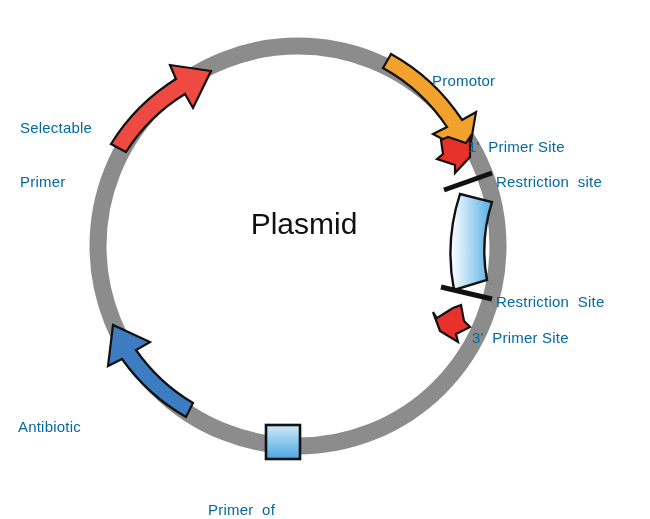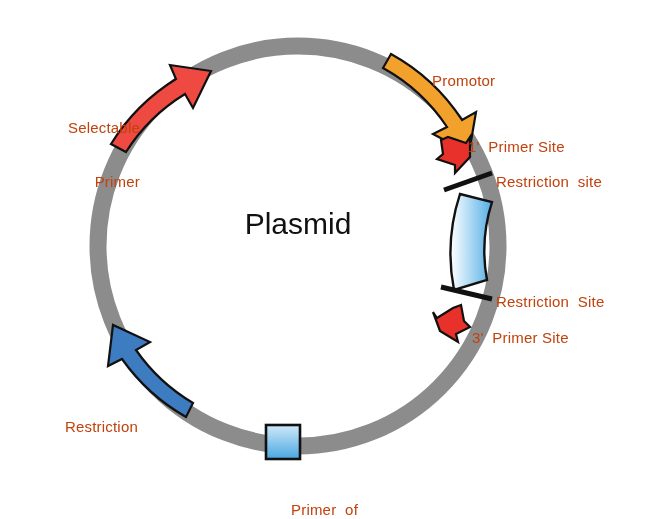--- a/index.html
+++ b/index.html
@@ -1,22 +1,22 @@
 <!DOCTYPE html>
 <html><head>
 <meta charset="utf-8">
 <style>
   html,body{margin:0;padding:0;background:#ffffff;}
   body{width:650px;height:519px;overflow:hidden;
        font-family:"Liberation Sans","DejaVu Sans",sans-serif;}
   #stage{position:relative;width:650px;height:519px;background:#ffffff;}
   svg#plasmid{position:absolute;left:0;top:0;width:650px;height:519px;display:block;}
-  .lbl{position:absolute;color:#c2410c;font-family:"Liberation Sans","DejaVu Sans",sans-serif;
+  .lbl{position:absolute;color:#0369a1;font-family:"Liberation Sans","DejaVu Sans",sans-serif;
        font-size:15px;line-height:1.22;white-space:pre;letter-spacing:0.2px;}
-  .lbl.ctr{text-align:right;}
+  .lbl.ctr{text-align:left;}
   .lbl.lt{text-align:left;}
   #center-title{position:absolute;text-align:center;color:#111111;
        font-size:30px;line-height:1.14;font-family:"Liberation Sans","DejaVu Sans",sans-serif;}
 </style>
 </head>
 <body>
 
 <div id="stage">
 
   <svg id="plasmid" viewBox="0 0 650 519">
@@ -107,42 +107,42 @@
                A 200 200 0 0 1 176 79
                L 170 65
                L 211 71
                L 193 108
                L 185 94
                A 183 183 0 0 0 126 152
                Z"></path>
     </g>
   </svg>
 
-  <div id="center-title" style="left:178px;top:207px;width:240px;">
+  <div id="center-title" style="left:184px;top:207px;width:240px;">
     <div>Plasmid</div>
   </div>
 
   <div class="lbl lt" style="left:432px;top:72px;">Promotor</div>
 
   <div class="lbl lt" style="left:468px;top:138px;">1'  Primer Site</div>
 
   <div class="lbl lt" style="left:496px;top:173px;">Restriction  site</div>
 
 
   <div class="lbl lt" style="left:496px;top:293px;">Restriction  Site</div>
 
   <div class="lbl lt" style="left:472px;top:329px;">3'  Primer Site</div>
 
   <div class="lbl ctr" style="left:208px;top:464px;width:150px;">
     <div>Primer  of</div>
     
   </div>
 
   <div class="lbl ctr" style="left:18px;top:381px;width:120px;">
-    <div>Restriction</div>
+    <div>Antibiotic</div>
     
   </div>
 
   <div class="lbl ctr" style="left:20px;top:82px;width:120px;">
     <div>Selectable</div>
     <div>Primer</div>
   </div>
 
 </div>
 

